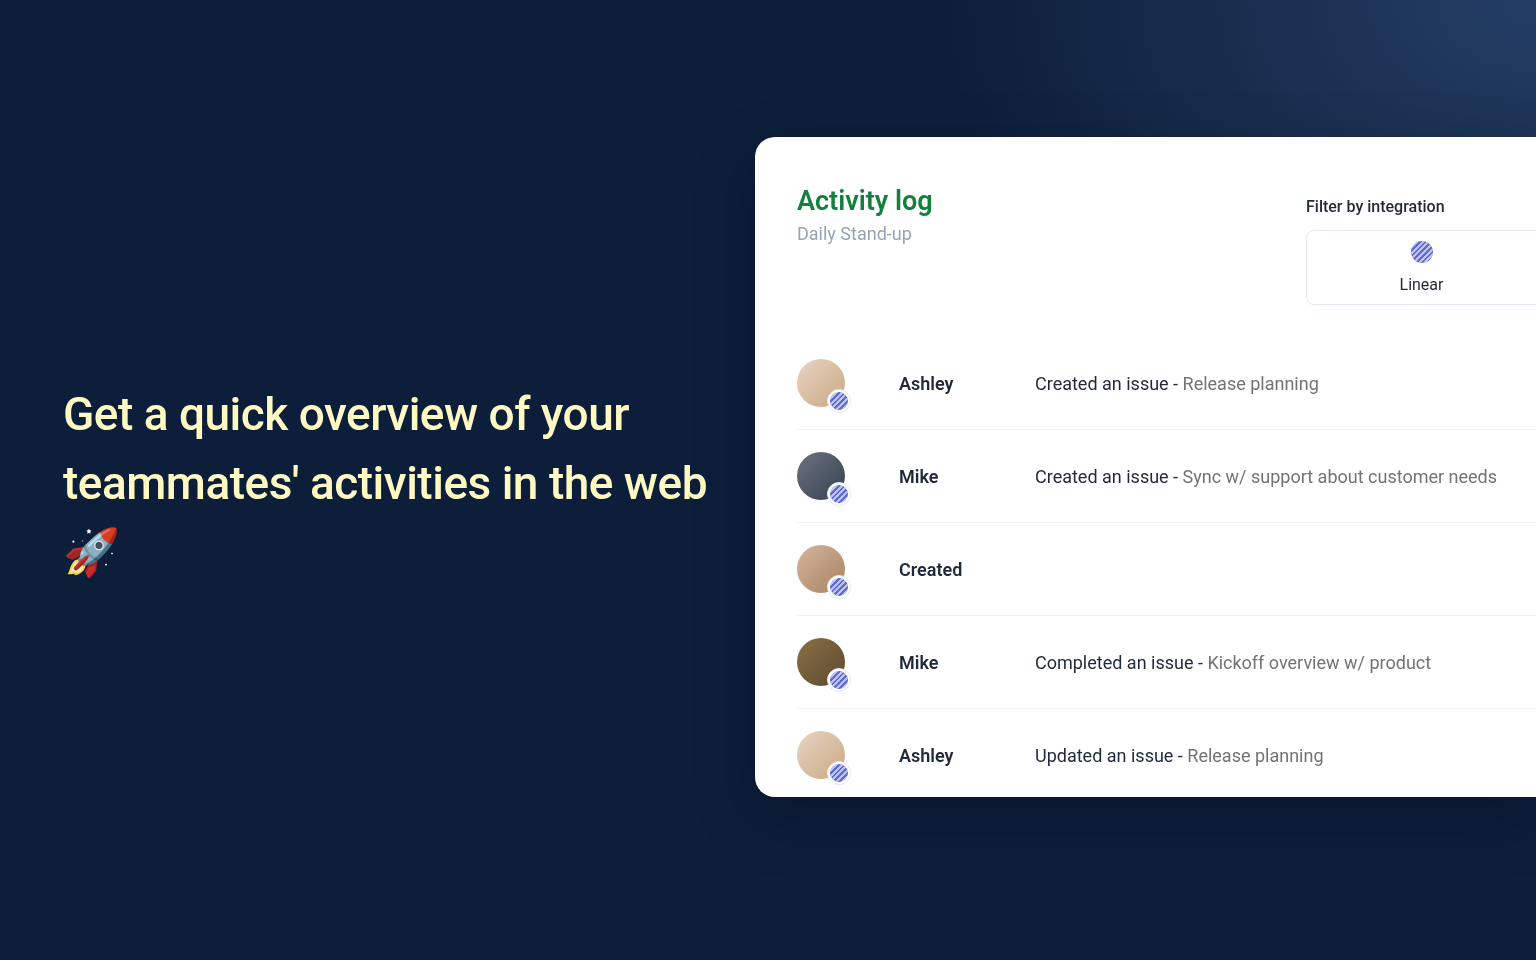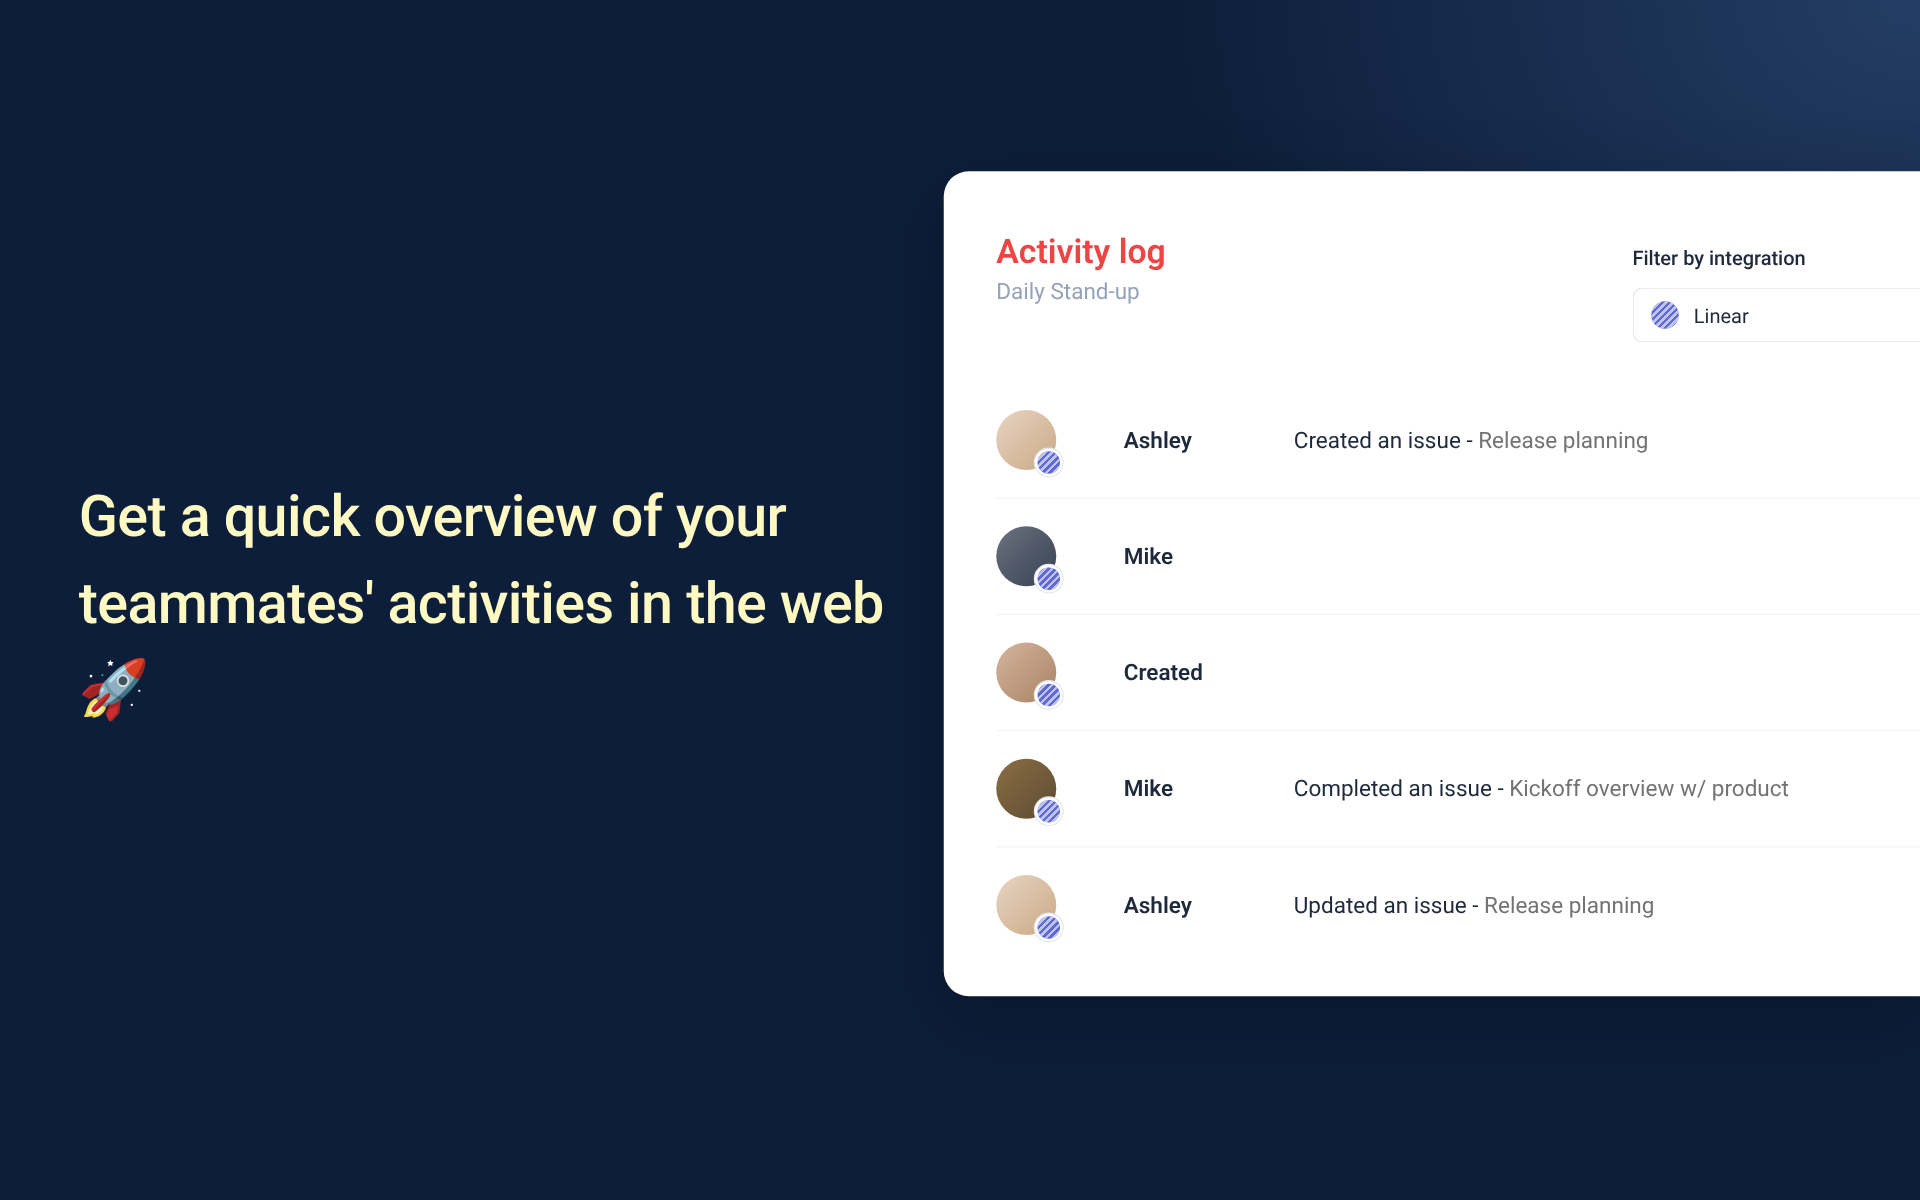--- a/index.html
+++ b/index.html
@@ -55,21 +55,21 @@
       display: flex;
       justify-content: space-between;
       align-items: flex-start;
       padding-right: 0;
       margin-bottom: 32px;
     }
     
     .card-title {
       font-size: 27px;
       font-weight: 600;
-      color: #ef4444;
+      color: #15803d;
       margin-bottom: 6px;
     }
     
     .card-subtitle {
       font-size: 18px;
       color: #94a3b8;
       font-weight: 400;
     }
     
     .filter-section {
@@ -87,20 +87,21 @@
     .filter-dropdown {
       display: flex;
       align-items: center;
       gap: 12px;
       border: 1px solid #e2e8f0;
       border-radius: 8px 0 0 8px;
       padding: 10px 14px;
       width: 230px;
       cursor: pointer;
       border-right: none;
+      flex-direction: column;
     }
     
     .filter-dropdown-label {
       font-size: 16px;
       color: #1e293b;
       font-weight: 400;
     }
     
     .linear-icon {
       width: 22px;
@@ -238,20 +239,23 @@
     </div>
 
     <div class="activity-row">
       <div class="avatar-wrap">
         <div class="avatar avatar-b"></div>
         <div class="avatar-badge">
             <div class="linear-icon"></div>
           </div>
       </div>
       <div class="user-name">Mike</div>
+      <div class="activity-text">
+        <span>Created an issue - </span><span class="activity-link">Sync w/ support about customer needs</span>
+      </div>
     </div>
 
     <div class="activity-row">
       <div class="avatar-wrap">
         <div class="avatar avatar-c"></div>
         <div class="avatar-badge">
             <div class="linear-icon"></div>
           </div>
       </div>
       <div class="user-name">Created</div>

